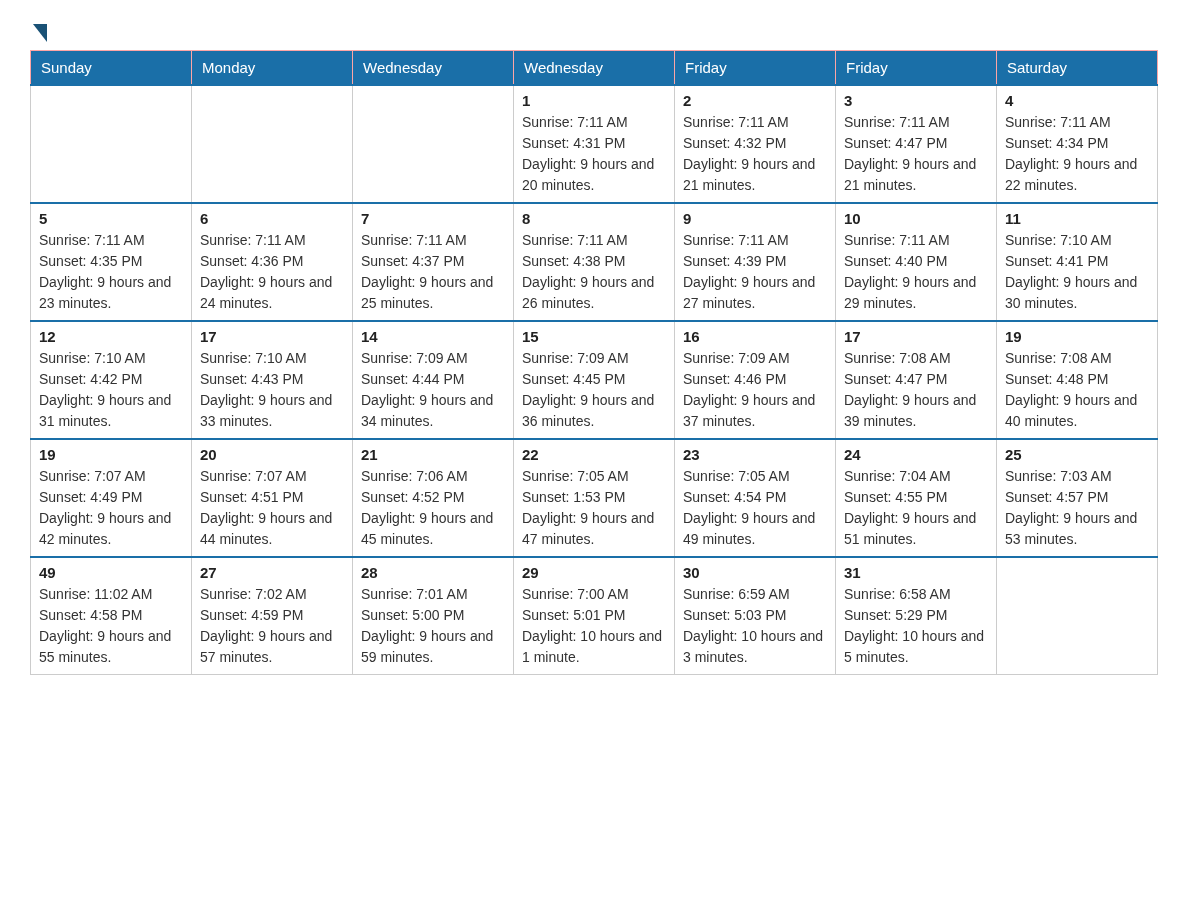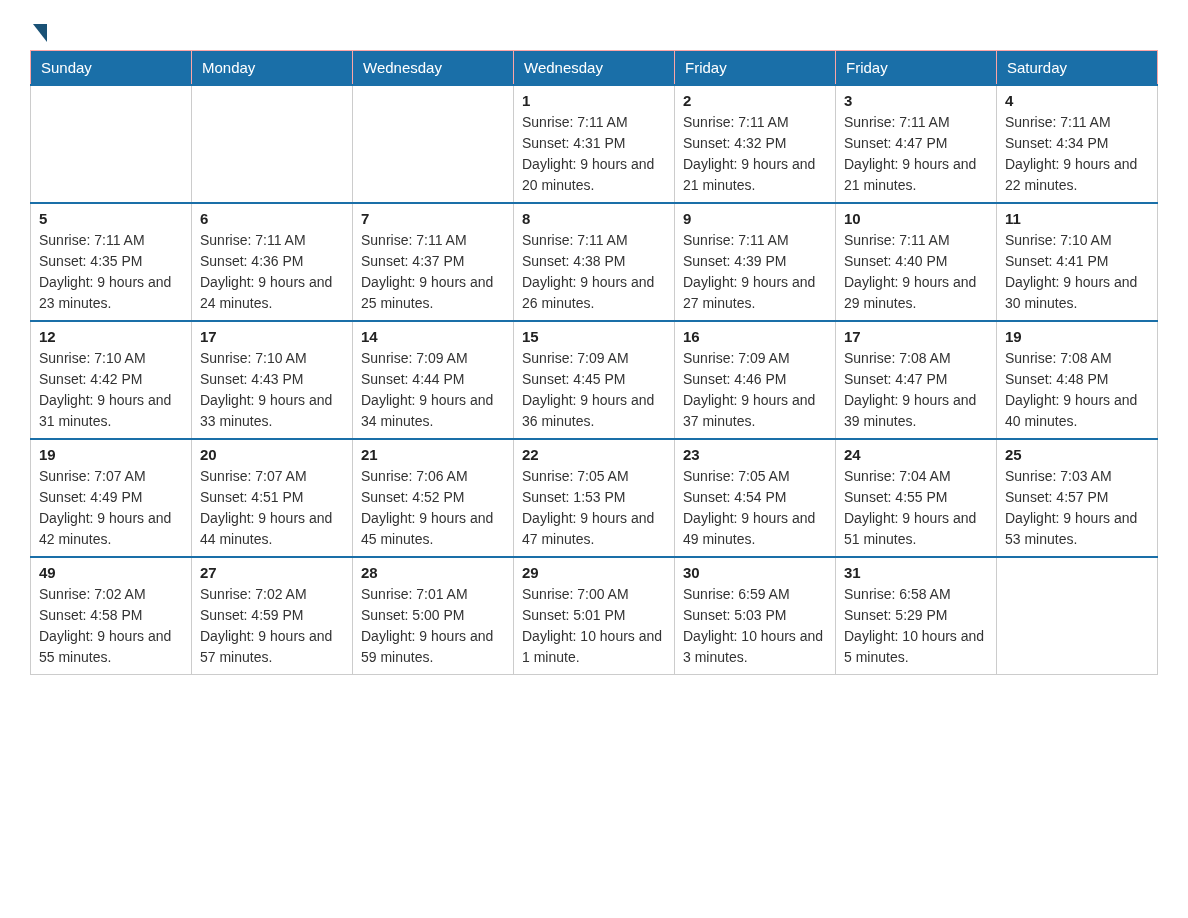--- a/index.html
+++ b/index.html
@@ -311,21 +311,21 @@
           <div class="day-num">25</div>
           <div class="day-info">Sunrise: 7:03 AM
 Sunset: 4:57 PM
 Daylight: 9 hours
 and 53 minutes.</div>
         </td>
       </tr>
       <tr class="week-row">
         <td>
           <div class="day-num">49</div>
-          <div class="day-info">Sunrise: 7:02 AM
+          <div class="day-info">Sunrise: 11:02 AM
 Sunset: 4:58 PM
 Daylight: 9 hours
 and 55 minutes.</div>
         </td>
         <td>
           <div class="day-num">27</div>
           <div class="day-info">Sunrise: 7:02 AM
 Sunset: 4:59 PM
 Daylight: 9 hours
 and 57 minutes.</div>

